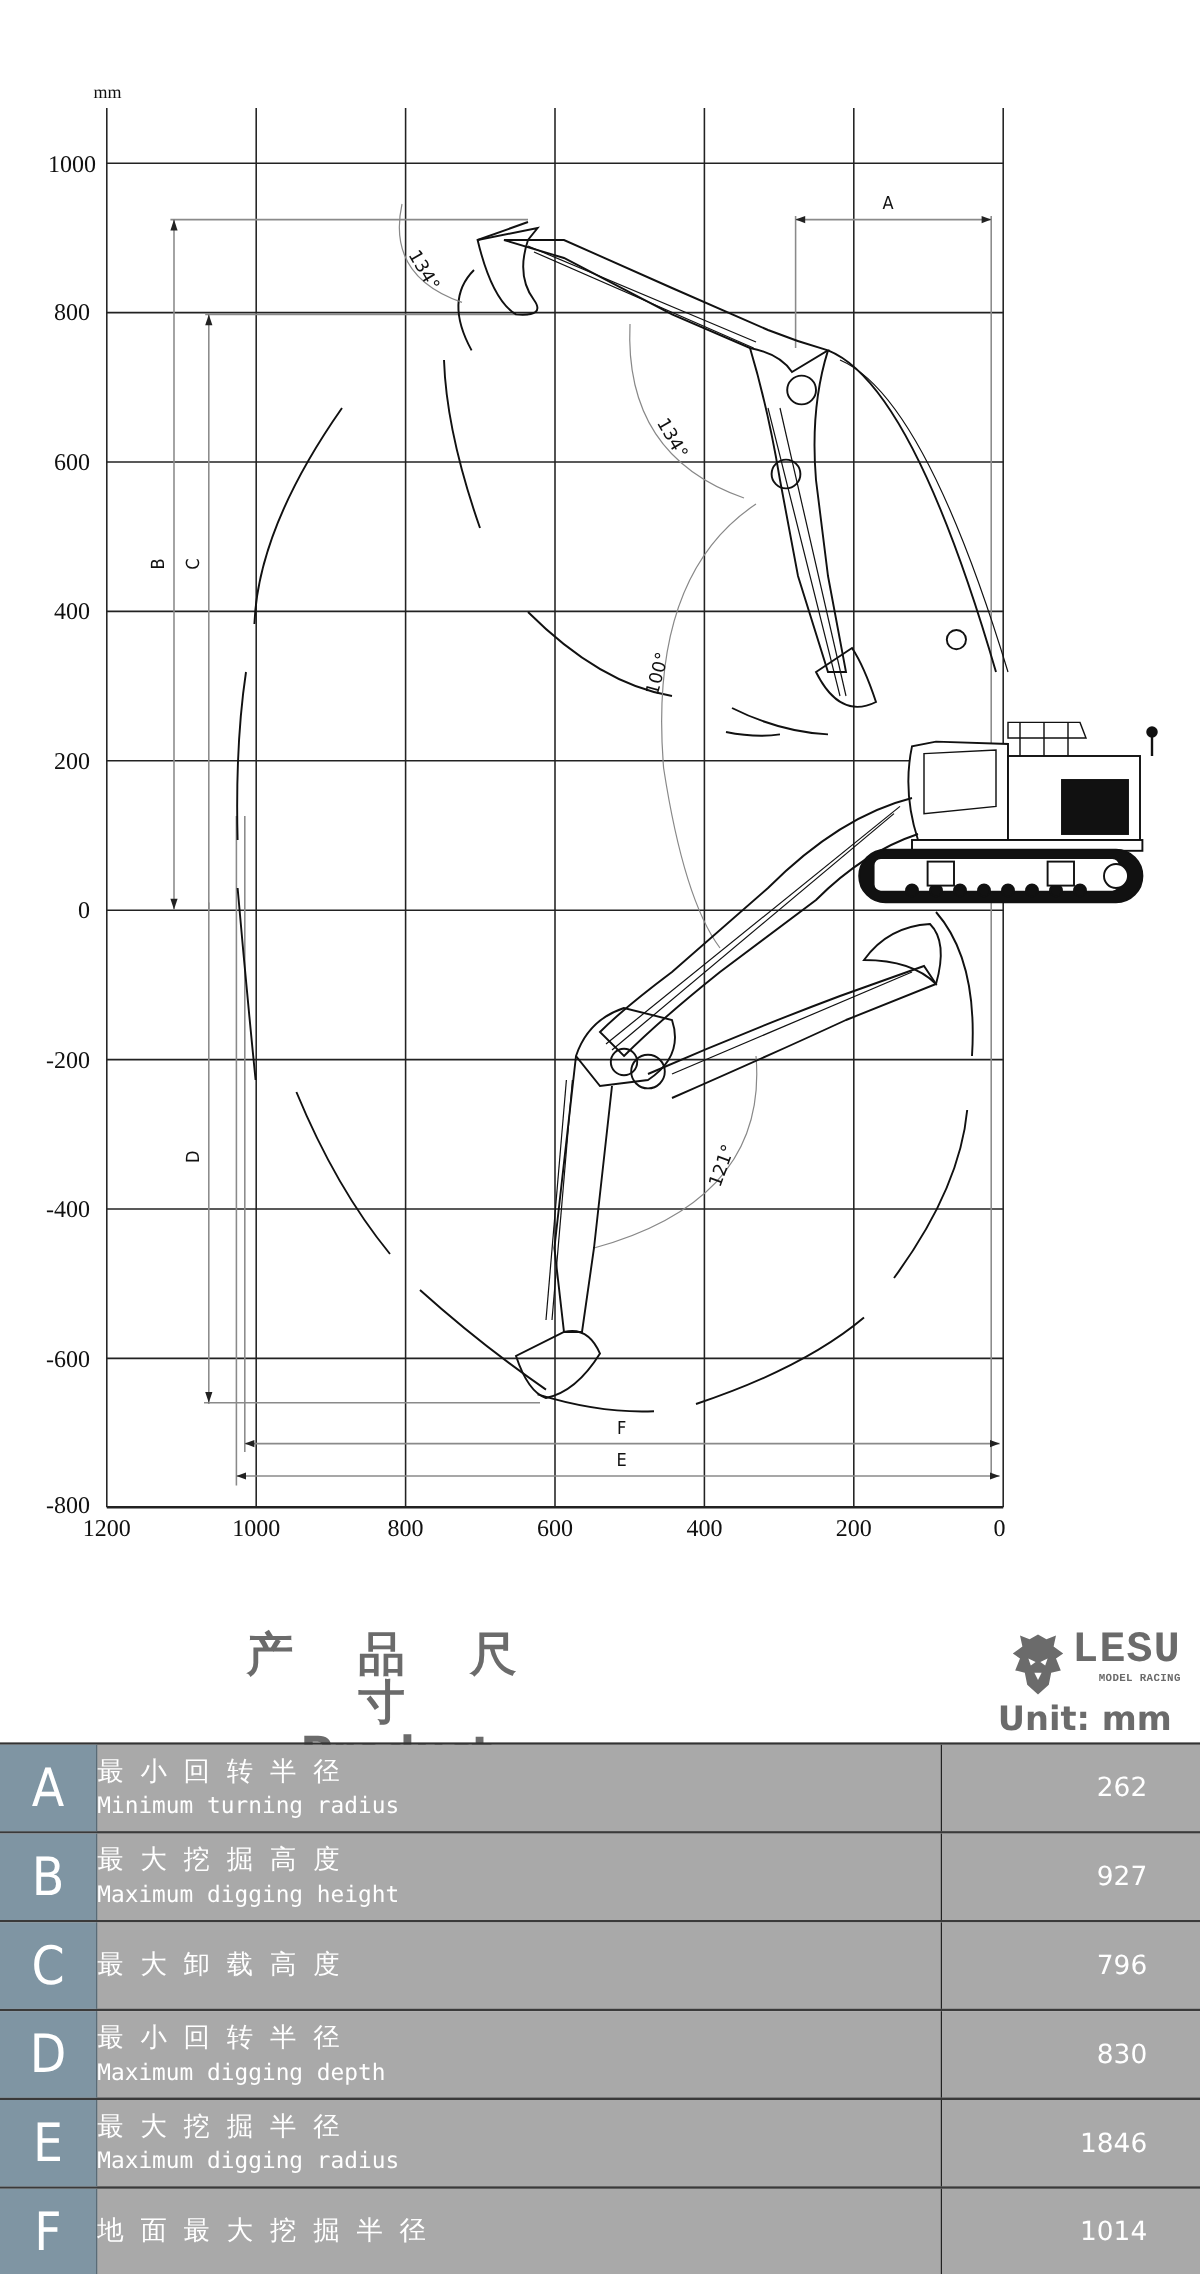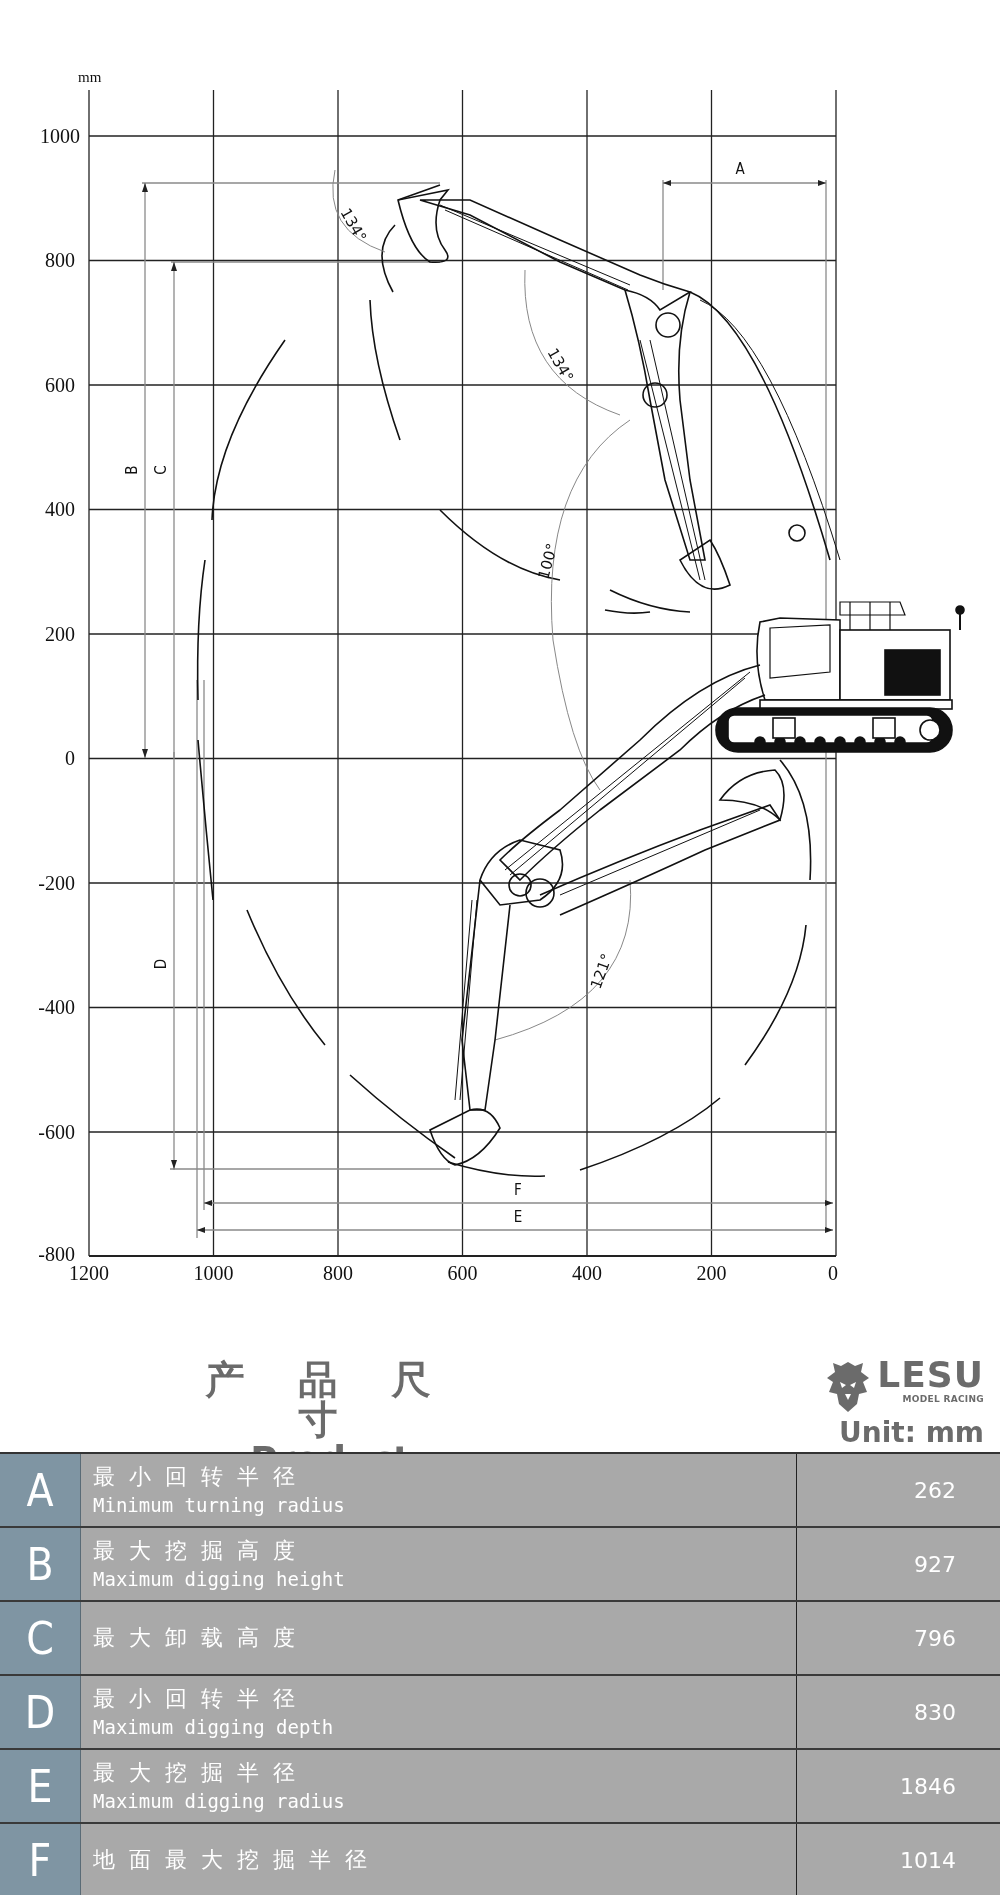--- a/index.html
+++ b/index.html
@@ -5,28 +5,28 @@
   html,body{margin:0;padding:0;background:#fff;}
   body{width:1000px;height:1895px;position:relative;overflow:hidden;font-family:"DejaVu Sans",sans-serif;}
   #diagram{position:absolute;left:0;top:0;width:1000px;height:1300px;}
   .axis-label{font-family:"Liberation Serif","DejaVu Serif",serif;font-size:20px;fill:#111;}
   .dim-label{font-family:"DejaVu Sans Condensed","DejaVu Sans",sans-serif;font-size:15px;fill:#111;}
   .ang-label{font-family:"DejaVu Sans",sans-serif;font-size:15px;fill:#111;}
   #title-block{position:absolute;left:140px;top:1360px;width:380px;text-align:center;color:#6b6b6b;}
   #title-cn{font-size:39px;letter-spacing:54px;line-height:40px;margin-left:30px;font-weight:bold;}
   #title-en{font-size:37px;line-height:42px;font-weight:bold;font-family:"DejaVu Sans",sans-serif;letter-spacing:-0.5px;}
   #brand{position:absolute;right:16px;top:1358px;width:160px;height:90px;color:#6b6b6b;}
-  #brand .logo-row{display:flex;align-items:flex-start;justify-content:flex-end;}
+  #brand .logo-row{display:flex;align-items:flex-start;justify-content:flex-end;font-family:Liberation Mono, monospace;}
   #brand .lesu{font-size:36px;font-weight:bold;line-height:34px;letter-spacing:1px;}
   #brand .tag{font-size:9px;font-weight:bold;text-align:right;margin-top:2px;letter-spacing:0.3px;}
-  #brand .unit{font-size:28px;font-weight:bold;text-align:right;line-height:30px;margin-top:4px;}
+  #brand .unit{font-size:28px;font-weight:bold;text-align:center;line-height:30px;margin-top:4px;}
   #params{position:absolute;left:0;top:1452px;width:1000px;border-top:2px solid #333;}
   .row{display:flex;height:72px;border-bottom:2px solid #3a3a3a;background:#a9a9a9;}
   .row .code{width:80px;background:#7f95a3;color:#fff;font-family:"DejaVu Sans Condensed","DejaVu Sans",sans-serif;font-size:44px;display:flex;align-items:center;justify-content:center;border-right:1px solid #5a6b76;}
-  .row .desc{flex:0 0 703px;padding-left:12px;color:#fff;display:flex;flex-direction:column;justify-content:center;border-right:1px solid #222;}
+  .row .desc{flex:0 0 703px;color:#fff;display:flex;flex-direction:column;justify-content:center;border-right:1px solid #222;}
   .row .cn{font-size:22px;letter-spacing:14px;line-height:30px;font-family:"DejaVu Sans",sans-serif;}
   .row .en{font-family:"DejaVu Sans Mono","Liberation Mono",monospace;font-size:19px;line-height:26px;letter-spacing:0px;}
   .row .val{flex:1;color:#fff;font-size:22px;display:flex;align-items:center;justify-content:flex-end;padding-right:44px;font-family:"DejaVu Sans",sans-serif;}
 </style>
 </head>
 <body>
 
 <svg id="diagram" viewBox="0 0 1000 1300" xmlns="http://www.w3.org/2000/svg">
 
   <text class="axis-label" x="78" y="82" style="font-size:15px">mm</text>

